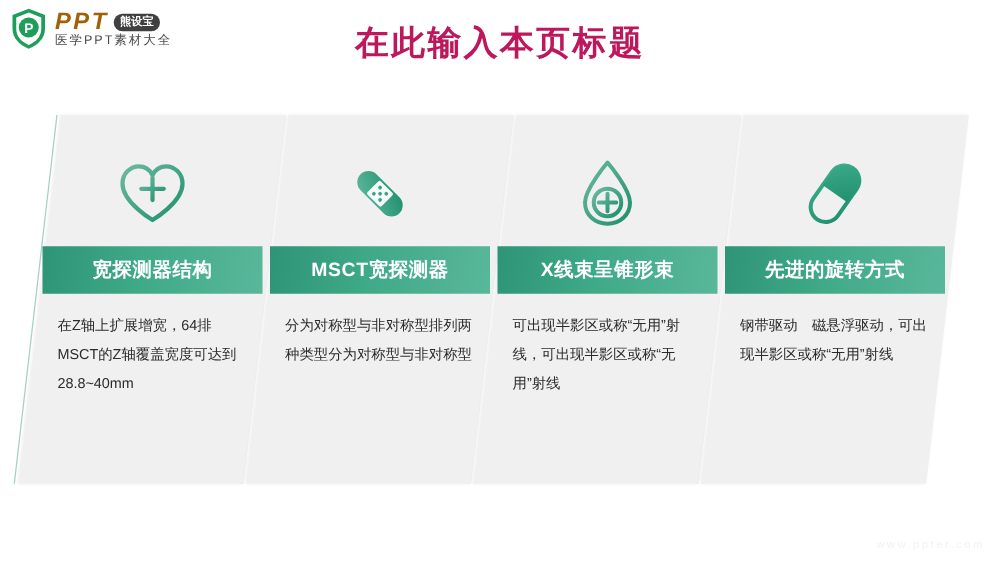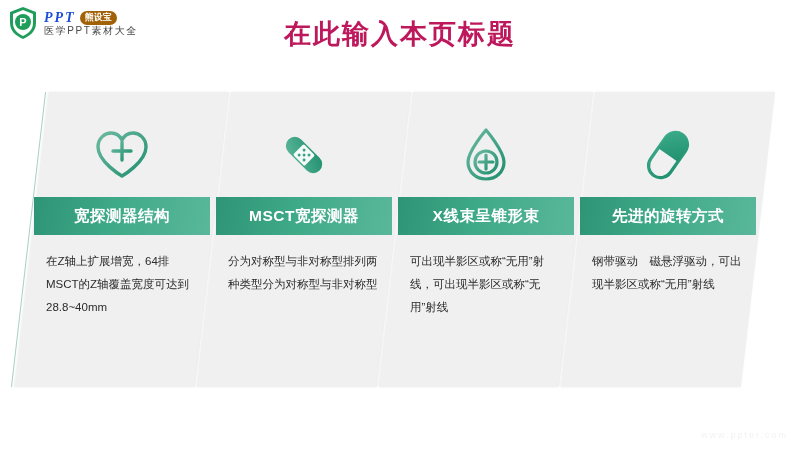--- a/index.html
+++ b/index.html
@@ -35,30 +35,29 @@
     flex-direction: column;
     justify-content: center;
     gap: 1px;
   }
   .logo-row1 {
     display: flex;
     align-items: center;
     gap: 4px;
   }
   .logo-ppt {
-    font-size: 14px;
+    font-size: 19px;
     font-weight: bold;
     font-style: italic;
-    color: #1d4ed8;
+    color: #a16207;
     letter-spacing: 2px;
     line-height: 1;
-    font-family: Liberation Serif, serif;
   }
   .logo-badge {
-    background: #a16207;
+    background: #404040;
     color: #ffffff;
     font-size: 9px;
     font-weight: bold;
     padding: 2px 5px 3px 5px;
     border-radius: 8px;
     line-height: 1;
     white-space: nowrap;
   }
   .logo-sub {
     font-size: 10px;

